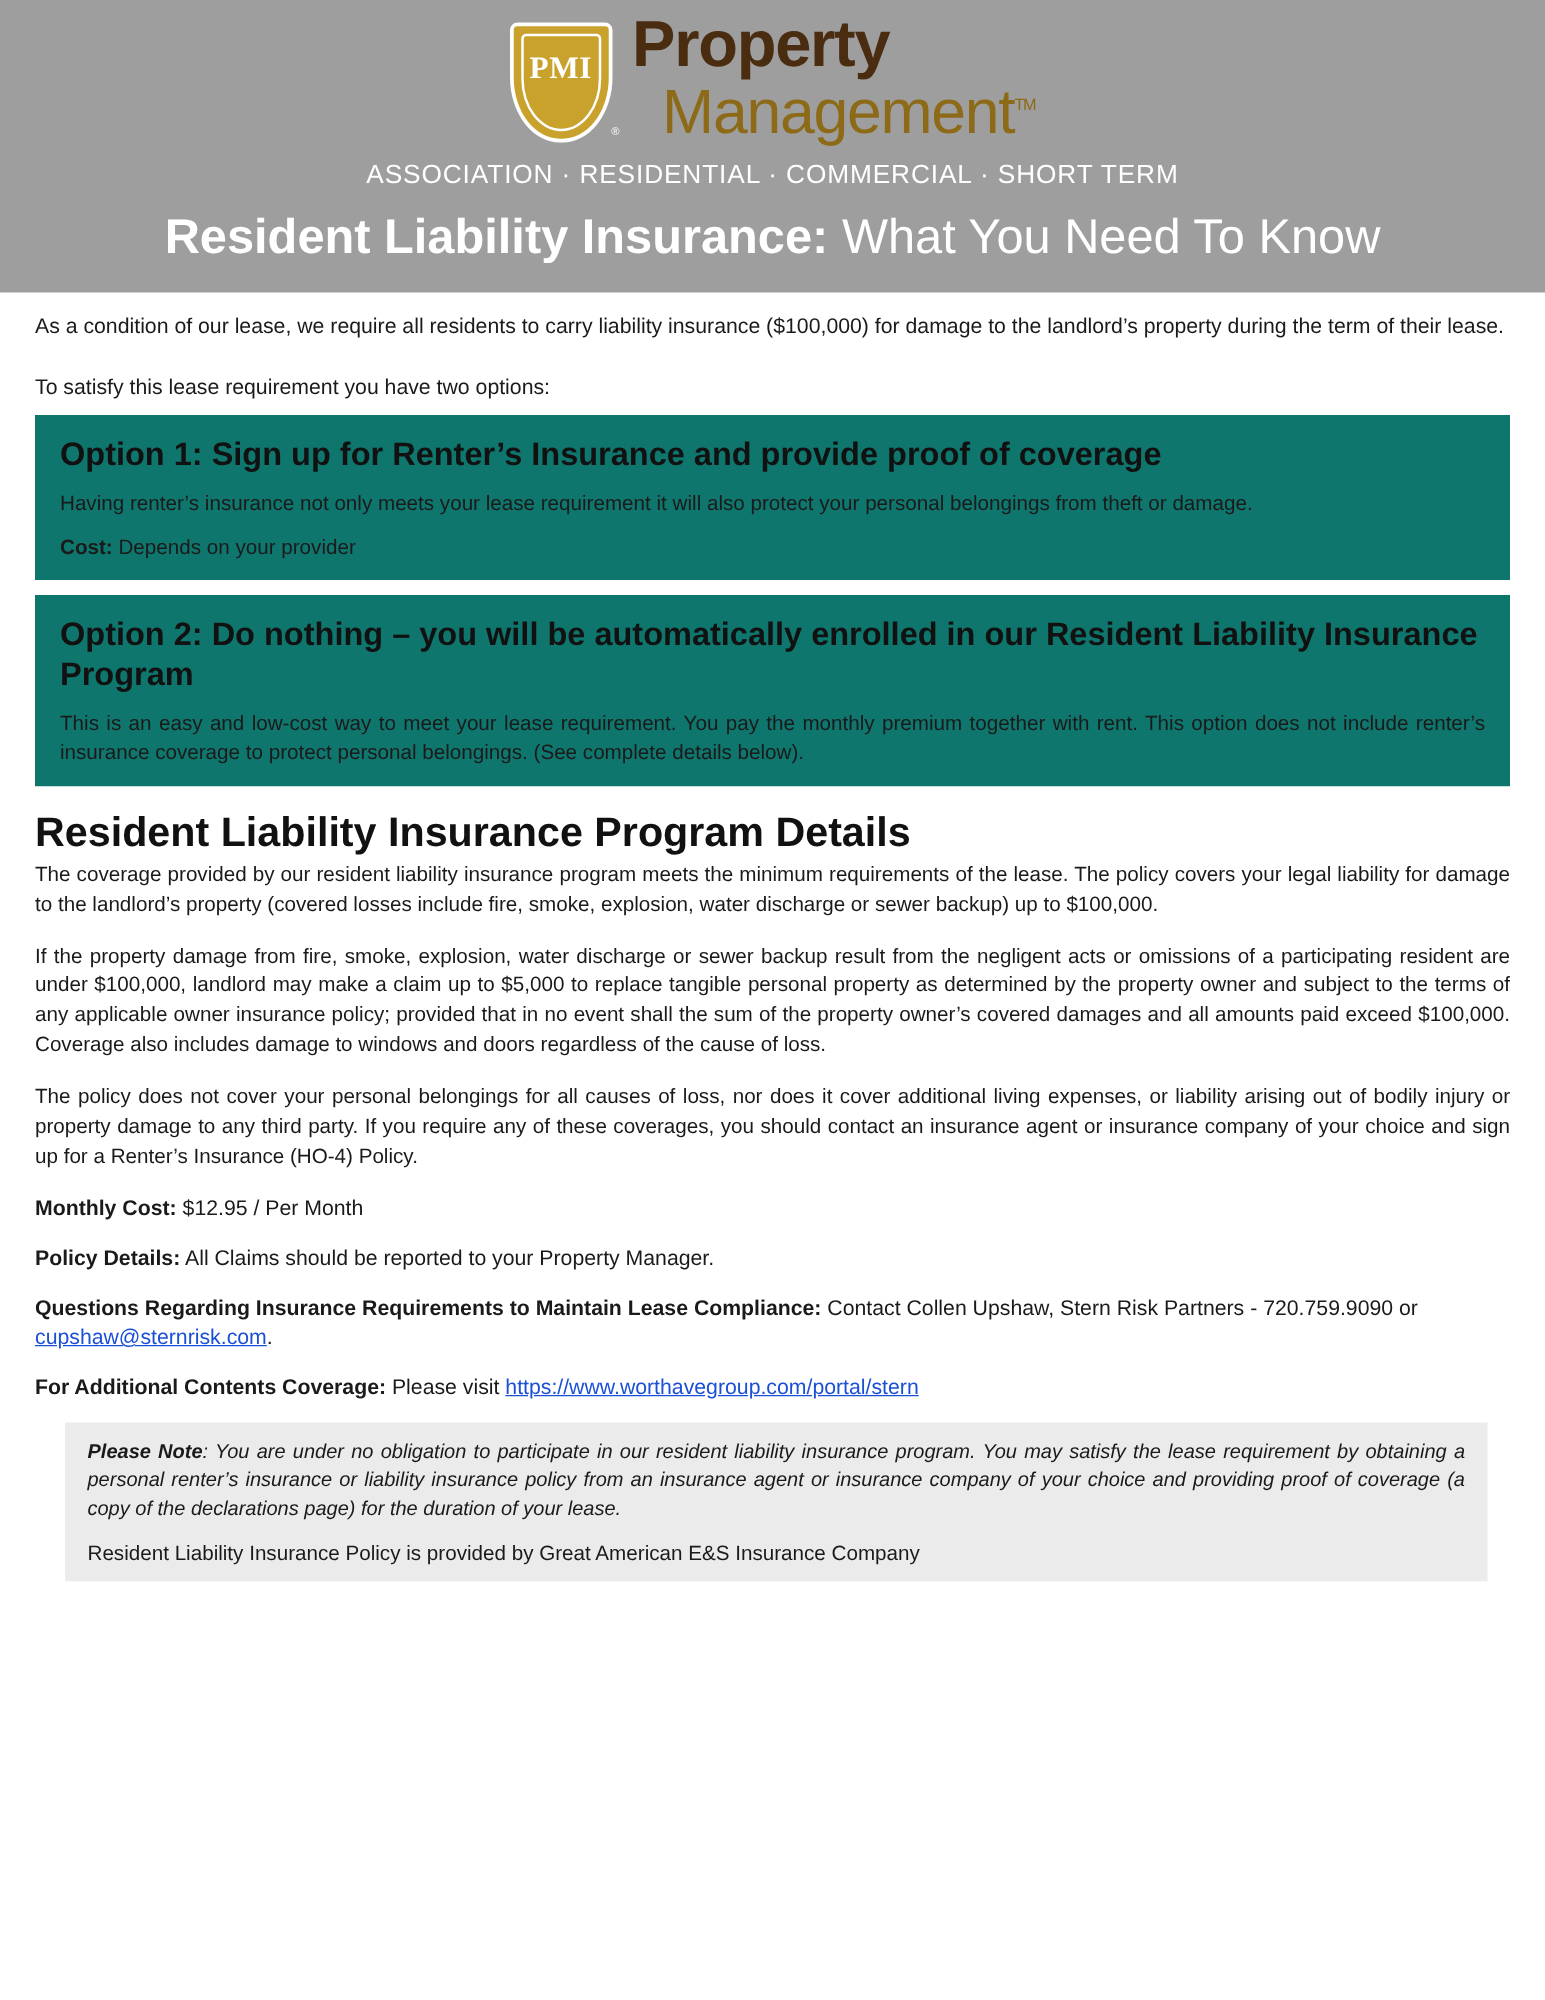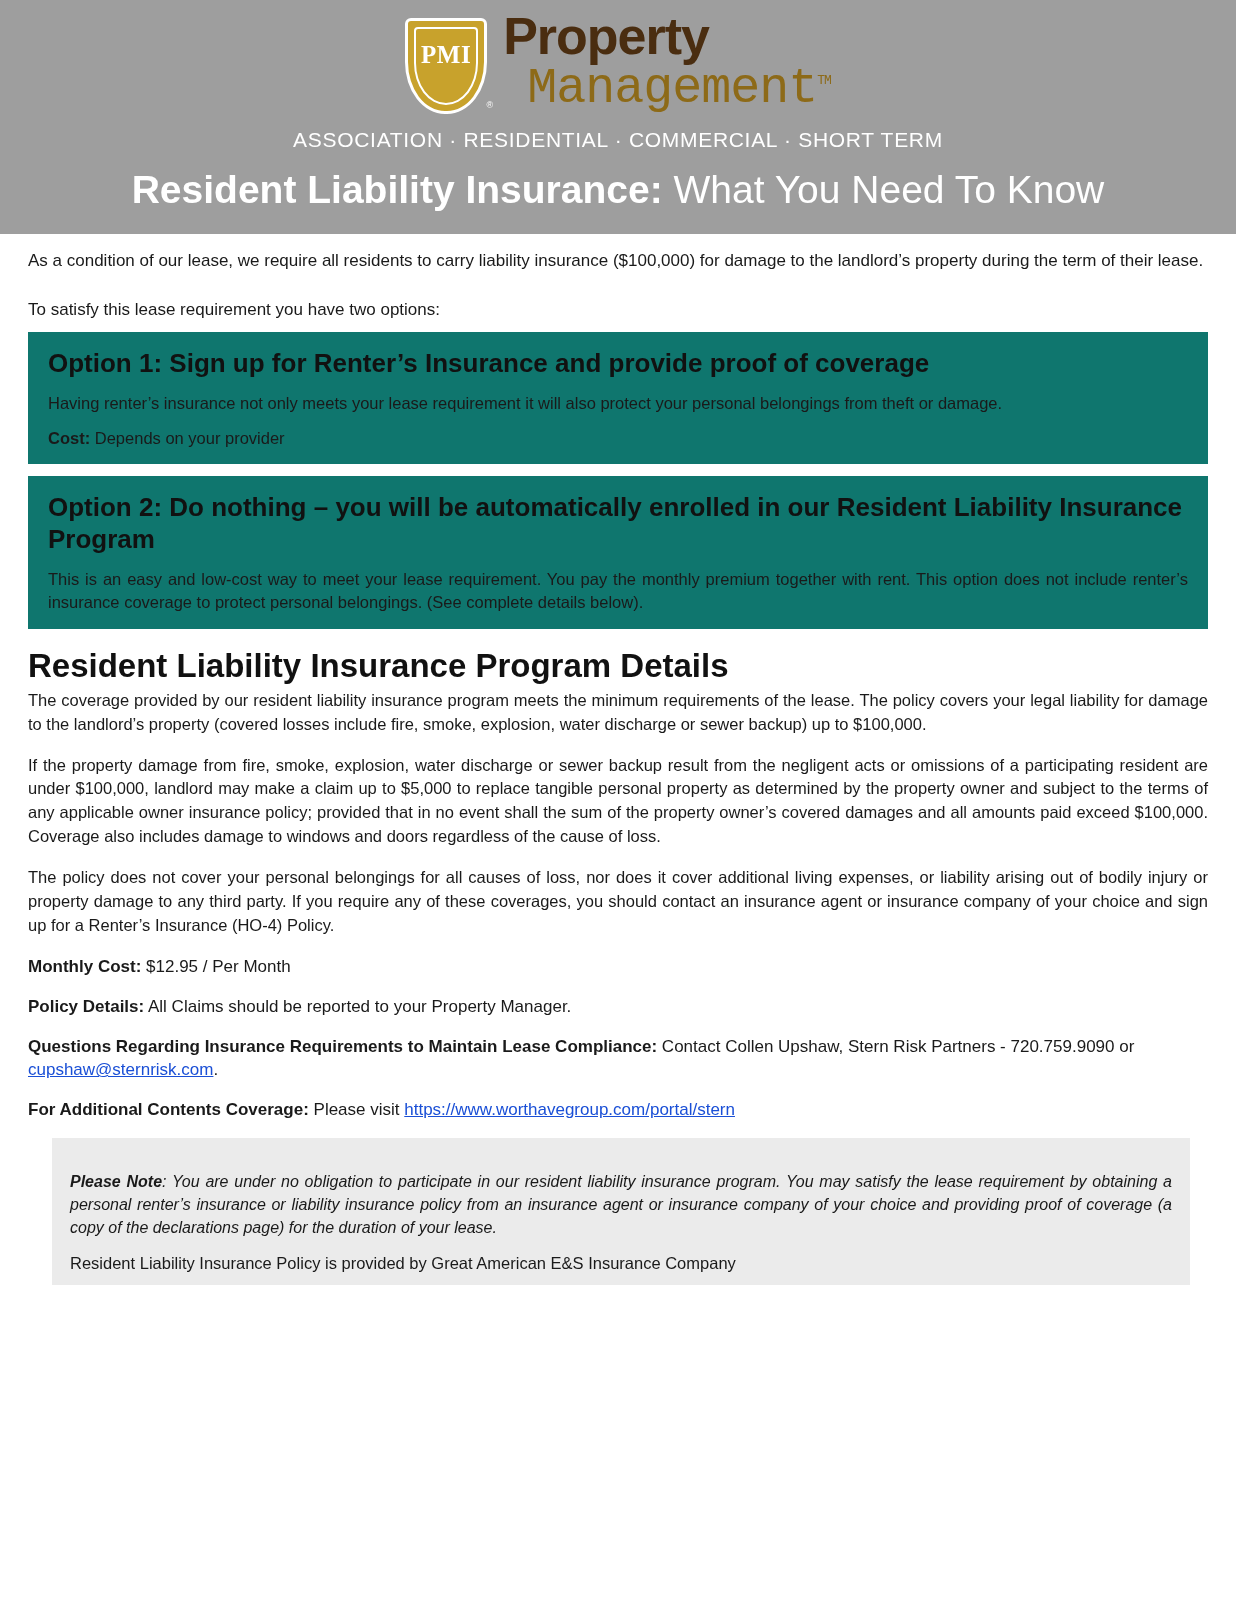--- a/index.html
+++ b/index.html
@@ -77,21 +77,21 @@
   }
   .wordmark .l1 {
     font-family: "Liberation Sans", sans-serif;
     font-weight: bold;
     font-size: 52px;
     color: #4a2d10;
     letter-spacing: -1px;
     display: block;
   }
   .wordmark .l2 {
-    font-family: Liberation Mono, monospace;
+    font-family: Liberation Sans, sans-serif;
     font-weight: normal;
     font-size: 50px;
     color: #8d6a18;
     letter-spacing: -1px;
     display: block;
     margin-top: 2px;
     margin-left: 24px;
   }
   .wordmark .tm {
     font-size: 13px;
@@ -182,21 +182,21 @@
   }
   p.kv b { font-weight: bold; }
   a.link {
     color: #1a4fd6;
     text-decoration: underline;
   }
 
   .note-box {
     background: #ebebeb;
     margin: 6px 18px 0 24px;
-    padding: 32px 18px 12px 18px;
+    padding: 12px 18px 12px 18px;
     box-sizing: border-box;
   }
   .note-box p.note {
     font-style: italic;
     font-size: 16px;
     line-height: 1.45;
     margin: 0 0 14px 0;
     text-align: justify;
   }
   .note-box p.note b { font-style: italic; font-weight: bold; }

